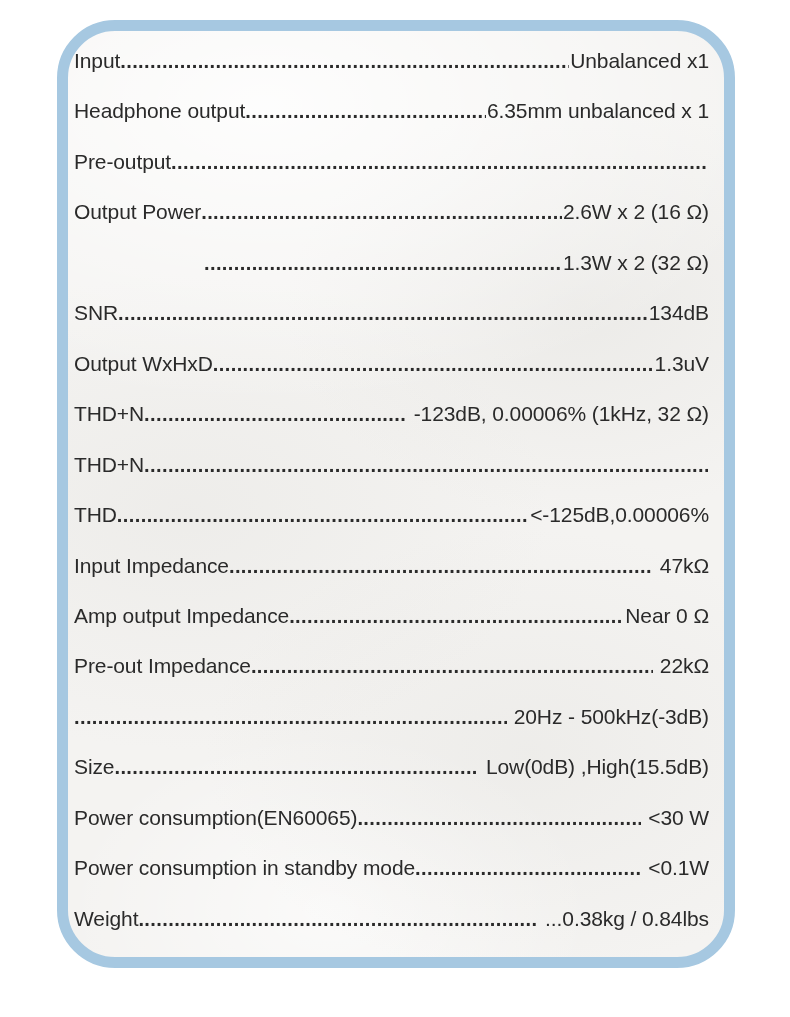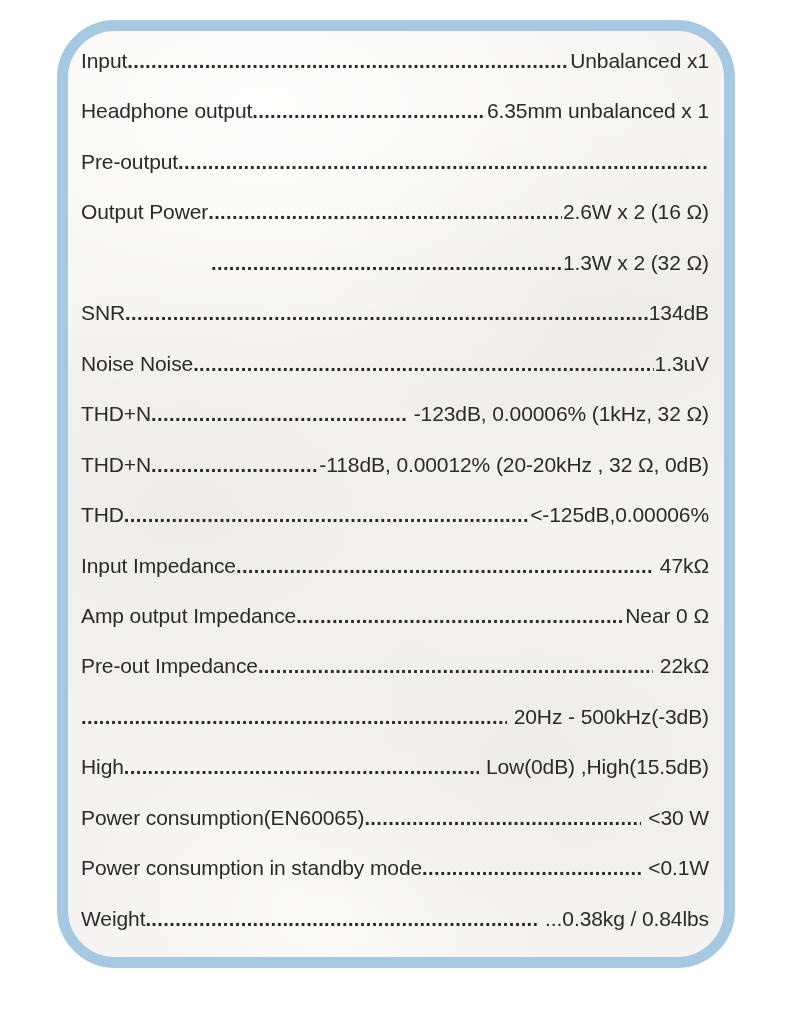--- a/index.html
+++ b/index.html
@@ -33,21 +33,21 @@
     background:
       radial-gradient(900px 500px at 30% 8%, rgba(255,255,255,0.85), rgba(255,255,255,0) 60%),
       radial-gradient(420px 300px at 78% 30%, rgba(221,220,216,0.35), rgba(255,255,255,0) 70%),
       radial-gradient(520px 340px at 18% 52%, rgba(224,223,219,0.32), rgba(255,255,255,0) 70%),
       radial-gradient(460px 320px at 70% 78%, rgba(224,223,219,0.32), rgba(255,255,255,0) 70%),
       radial-gradient(380px 260px at 40% 95%, rgba(255,255,255,0.6), rgba(255,255,255,0) 70%),
       var(--paper-color);
   }
   .spec-list {
     height: 100%;
-    padding: 18px 15px 26px 13px;
+    padding: 18px 15px 26px 6px;
     display: flex;
     flex-direction: column;
     justify-content: space-between;
   }
   .spec-row {
     display: flex;
     align-items: baseline;
     font-size: 21px;
     letter-spacing: -0.1px;
     color: var(--text-color);
@@ -116,35 +116,34 @@
     <span class="spec-value">1.3W x 2 (32 Ω)</span>
   </div>
         <div class="spec-row">
     <span class="row-indent"></span>
     <span class="spec-label">SNR</span>
     <span class="dot-leader"></span>
     <span class="spec-value">134dB</span>
   </div>
         <div class="spec-row">
     <span class="row-indent"></span>
-    <span class="spec-label">Noise Noise</span>
+    <span class="spec-label">Output WxHxD</span>
     <span class="dot-leader"></span>
     <span class="spec-value">1.3uV</span>
   </div>
         <div class="spec-row">
     <span class="row-indent"></span>
     <span class="spec-label">THD+N</span>
     <span class="dot-leader"></span>
     <span class="spec-value"> -123dB, 0.00006% (1kHz, 32 Ω)</span>
   </div>
         <div class="spec-row">
     <span class="row-indent"></span>
     <span class="spec-label">THD+N</span>
     <span class="dot-leader"></span>
-    <span class="spec-value">-118dB, 0.00012% (20-20kHz , 32 Ω, 0dB)</span>
   </div>
         <div class="spec-row">
     <span class="row-indent"></span>
     <span class="spec-label">THD</span>
     <span class="dot-leader"></span>
     <span class="spec-value">&lt;-125dB,0.00006%</span>
   </div>
         <div class="spec-row">
     <span class="row-indent"></span>
     <span class="spec-label">Input Impedance</span>
@@ -163,21 +162,21 @@
     <span class="dot-leader"></span>
     <span class="spec-value"> 22kΩ</span>
   </div>
         <div class="spec-row">
     <span class="row-indent"></span>
     <span class="dot-leader"></span>
     <span class="spec-value"> 20Hz - 500kHz(-3dB)</span>
   </div>
         <div class="spec-row">
     <span class="row-indent"></span>
-    <span class="spec-label">High</span>
+    <span class="spec-label">Size</span>
     <span class="dot-leader"></span>
     <span class="spec-value"> Low(0dB) ,High(15.5dB)</span>
   </div>
         <div class="spec-row">
     <span class="row-indent"></span>
     <span class="spec-label">Power consumption(EN60065)</span>
     <span class="dot-leader"></span>
     <span class="spec-value"> &lt;30 W</span>
   </div>
         <div class="spec-row">

